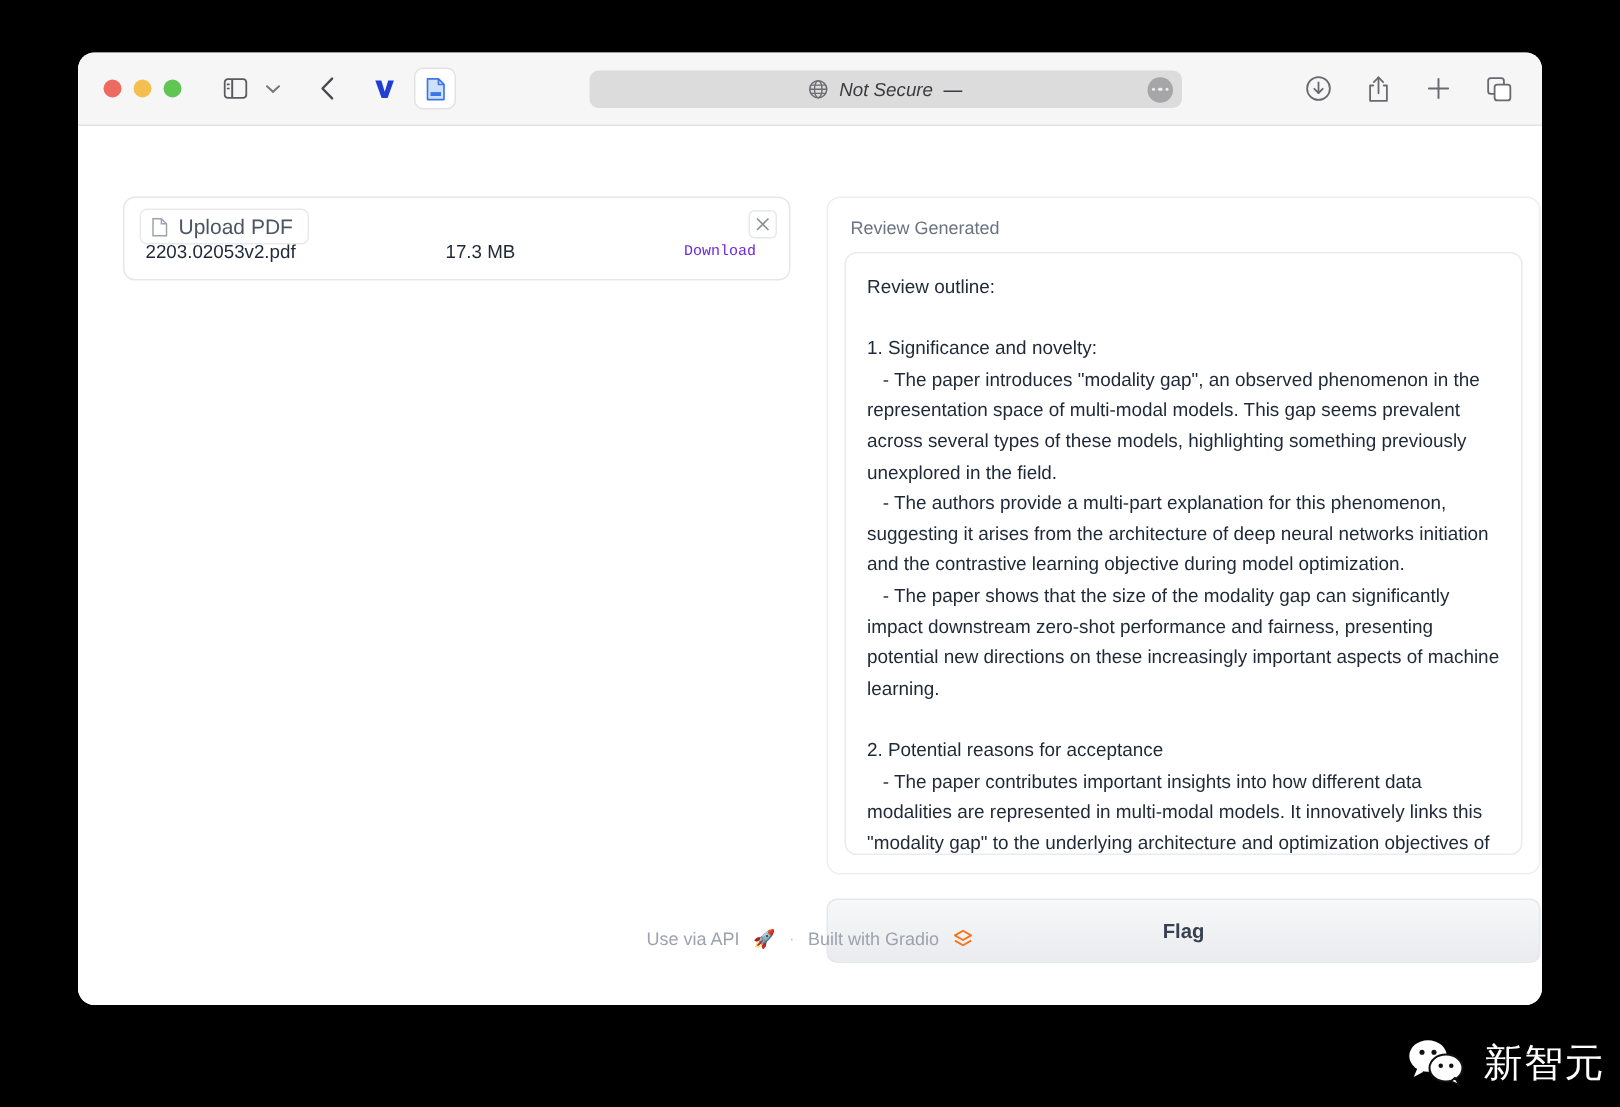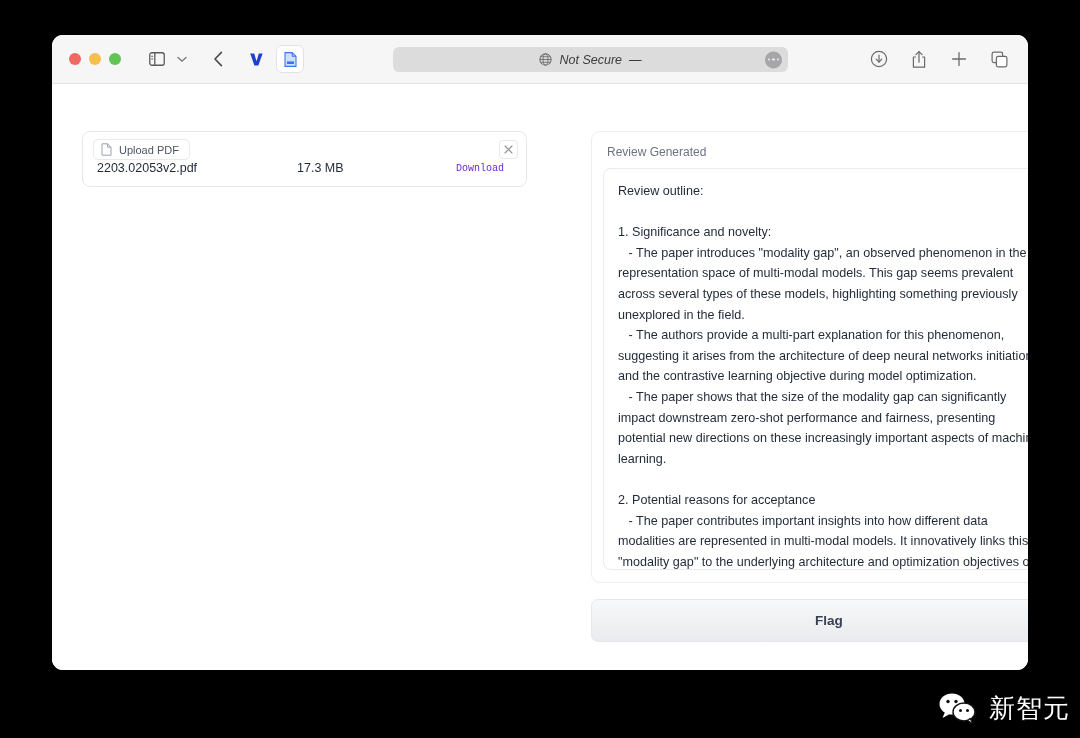--- a/index.html
+++ b/index.html
@@ -162,21 +162,21 @@
   .app-grid {
     position: absolute;
     left: 30px;
     top: 47px;
     right: 30px;
     display: flex;
     gap: 24px;
   }
 
   .col-left  { width: 445px; flex: none; }
-  .col-right { width: 476px; flex: none; margin-left: 40px; }
+  .col-right { width: 476px; flex: none; }
 
   
   .file-card {
     position: relative;
     background: #ffffff;
     border: 1px solid #e5e7eb;
     border-radius: 8px;
     height: 54px;
   }
 
@@ -184,21 +184,21 @@
     position: absolute;
     left: 10px;
     top: 7px;
     display: flex;
     align-items: center;
     gap: 7px;
     padding: 3px 10px 3px 7px;
     border: 1px solid #e9eaec;
     border-radius: 5px;
     background: #ffffff;
-    font-size: 11px;
+    font-size: 14px;
     color: #4b5563;
     white-space: nowrap;
   }
   .upload-tab .doc-ic { color: #9ca3af; display: block; }
 
   .file-row {
     position: absolute;
     left: 0; right: 8px;
     top: 29px;
     display: flex;
@@ -482,20 +482,30 @@
 
 2. Potential reasons for acceptance
    - The paper contributes important insights into how different data modalities are represented in multi-modal models. It innovatively links this "modality gap" to the underlying architecture and optimization objectives of the models.
    - Through systematic, thorough experiments, the findings regarding the effects of the modality gap are well supported.</p>
             </div>
           </div>
           <div class="flag-btn">Flag</div>
         </div>
       </div>
 
+      <div class="footer">
+        <a><span>Use via API</span></a>
+        <span class="api-ic">🚀</span>
+        <span class="dot-sep">·</span>
+        <a><span>Built with Gradio</span></a>
+        <svg class="gradio-ic" width="14" height="14" viewBox="0 0 14 14">
+          <path d="M7 1.5 L12.4 4.6 L7 7.7 L1.6 4.6 Z" fill="none" stroke="#f97316" stroke-width="1.2" stroke-linejoin="round"></path>
+          <path d="M1.6 8.1 L7 11.2 L12.4 8.1" fill="none" stroke="#f97316" stroke-width="1.2" stroke-linejoin="round"></path>
+        </svg>
+      </div>
 
     </div>
   </div>
 
   <div class="watermark">
     <svg class="wm-logo" width="40" height="34" viewBox="0 0 40 34">
       <ellipse cx="14" cy="12" rx="12.5" ry="10.5" fill="#ffffff"></ellipse>
       <path d="M7 20 L4.5 26 L11 22.5 Z" fill="#ffffff"></path>
       <circle cx="10" cy="9.5" r="1.7" fill="#111111"></circle>
       <circle cx="18" cy="9.5" r="1.7" fill="#111111"></circle>

